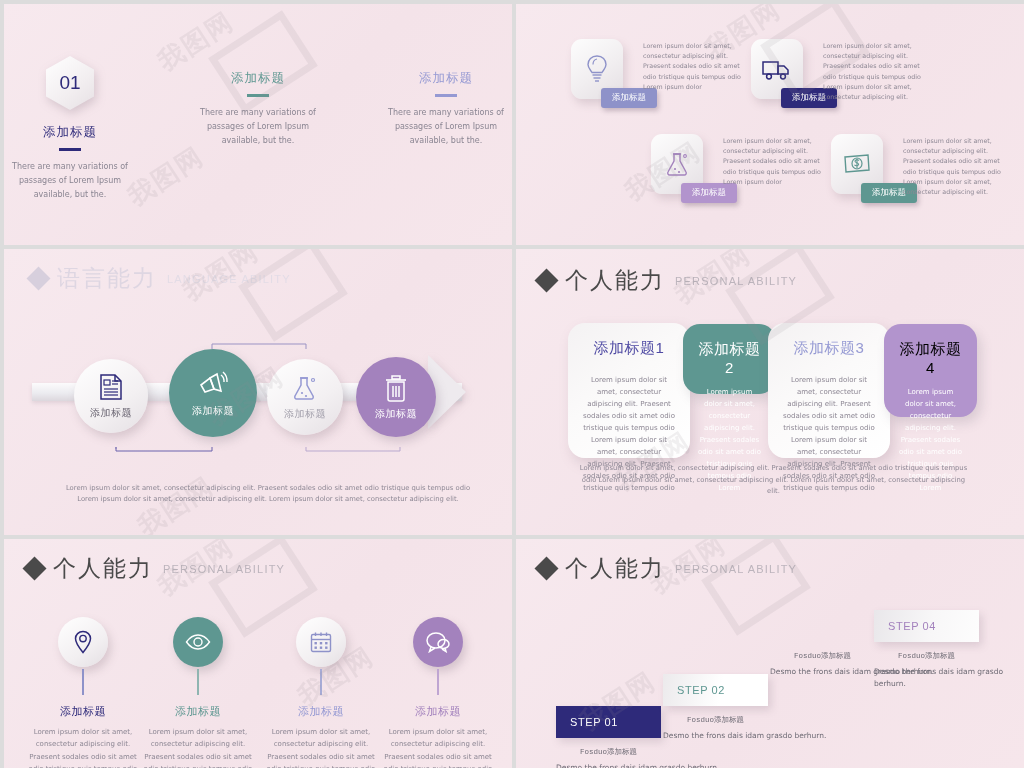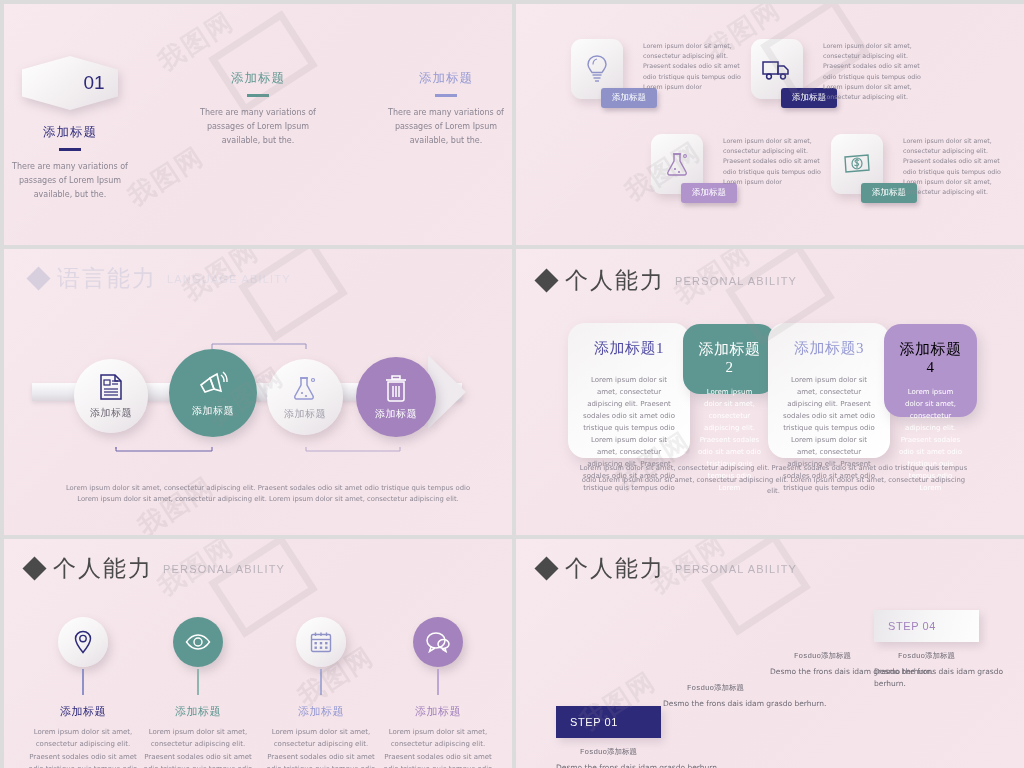--- a/index.html
+++ b/index.html
@@ -51,21 +51,21 @@
 
   
   .hex-row{position:absolute;top:52px;left:0;right:0;display:flex;justify-content:center;gap:68px;z-index:3;}
   .hex-item{width:120px;text-align:center;}
   .hex{
     width:48px;height:54px;margin:0 auto;
     display:flex;align-items:center;justify-content:center;
     clip-path:polygon(50% 0%,100% 25%,100% 75%,50% 100%,0% 75%,0% 25%);
     font-size:19px;font-family:"Liberation Sans",sans-serif;
   }
-  .hex.w{background:linear-gradient(140deg,#ffffff 0%,#f2eef0 60%,#e6e0e4 100%);padding-left:48px;}
+  .hex.w{background:linear-gradient(140deg,#ffffff 0%,#f2eef0 60%,#e6e0e4 100%);}
   .hex.teal{background:#5e9791;color:#fff;}
   .hex-wrap{filter:drop-shadow(2px 4px 5px rgba(120,100,115,.25));}
   .hex-title{margin-top:14px;font-size:12.5px;font-family:"DejaVu Sans",sans-serif;letter-spacing:1px;}
   .hex-bar{width:22px;height:2.5px;margin:7px auto 9px;}
   .hex-desc{font-size:8px;line-height:1.75;color:#8a8592;font-family:"DejaVu Sans",sans-serif;}
 
   
   .icard{position:absolute;z-index:3;}
   .icard .tile-sq{
     position:relative;width:52px;height:60px;border-radius:11px;
@@ -93,21 +93,21 @@
     display:flex;flex-direction:column;align-items:center;justify-content:center;
     z-index:3;
   }
   .circ .lbl{font-size:10px;font-family:"DejaVu Sans",sans-serif;margin-top:5px;letter-spacing:.5px;}
   .circ.white{background:linear-gradient(145deg,#ffffff,#f3f0f2 60%,#e5e0e4);box-shadow:3px 5px 10px rgba(130,110,125,.25);}
   .bracket{position:absolute;z-index:2;}
   .foot-note{position:absolute;left:60px;right:40px;bottom:30px;font-size:6.8px;line-height:1.65;color:#8d8794;text-align:center;font-family:"DejaVu Sans",sans-serif;}
 
   
   .pcard{position:absolute;border-radius:17px;box-sizing:border-box;padding:16px 14px;text-align:center;}
-  .pcard .ct{font-size:15px;font-family:Liberation Serif, serif;letter-spacing:.5px;}
+  .pcard .ct{font-size:15px;font-family:Liberation Sans, sans-serif;letter-spacing:.5px;}
   .pcard .cb{margin-top:16px;font-size:7px;line-height:1.72;font-family:"DejaVu Sans",sans-serif;}
   .pcard.white{background:linear-gradient(145deg,#f4f2f3 0%,#fbfafa 45%,#ffffff 100%);box-shadow:4px 6px 13px rgba(130,105,125,.22);}
 
   
   .pin{position:absolute;z-index:3;text-align:center;width:110px;}
   .pin .bub{width:50px;height:50px;border-radius:50%;margin:0 auto;display:flex;align-items:center;justify-content:center;}
   .pin .bub.white{background:linear-gradient(145deg,#ffffff,#f2eff1 62%,#e4dfe3);box-shadow:3px 5px 9px rgba(130,110,125,.25);}
   .pin .stem{width:1.3px;height:26px;margin:2px auto 0;}
   .pin .t{margin-top:9px;font-size:11px;font-family:"DejaVu Sans",sans-serif;letter-spacing:.5px;}
   .pin .d{margin-top:7px;font-size:7px;line-height:1.75;color:#8d8794;font-family:"DejaVu Sans",sans-serif;}
@@ -422,20 +422,21 @@
       <div class="sec-en">PERSONAL ABILITY</div>
     </div>
 
     <div class="step" style="left:40px;top:167px;">
       <div class="bar" style="background:#2e2a7a;color:#ffffff;">STEP 01</div>
       <div class="st">Fosduo添加标题</div>
       <div class="sd">Desmo the frons dais idam grasdo berhurn.</div>
     </div>
 
     <div class="step" style="left:147px;top:135px;">
+      <div class="bar" style="background:linear-gradient(100deg,#eceaec,#ffffff 55%,#ffffff);color:#5e9791;">STEP 02</div>
       <div class="st">Fosduo添加标题</div>
       <div class="sd">Desmo the frons dais idam grasdo berhurn.</div>
     </div>
 
     <div class="step" style="left:254px;top:103px;">
       <div class="st">Fosduo添加标题</div>
       <div class="sd">Desmo the frons dais idam grasdo berhurn.</div>
     </div>
 
     <div class="step" style="left:358px;top:71px;">

